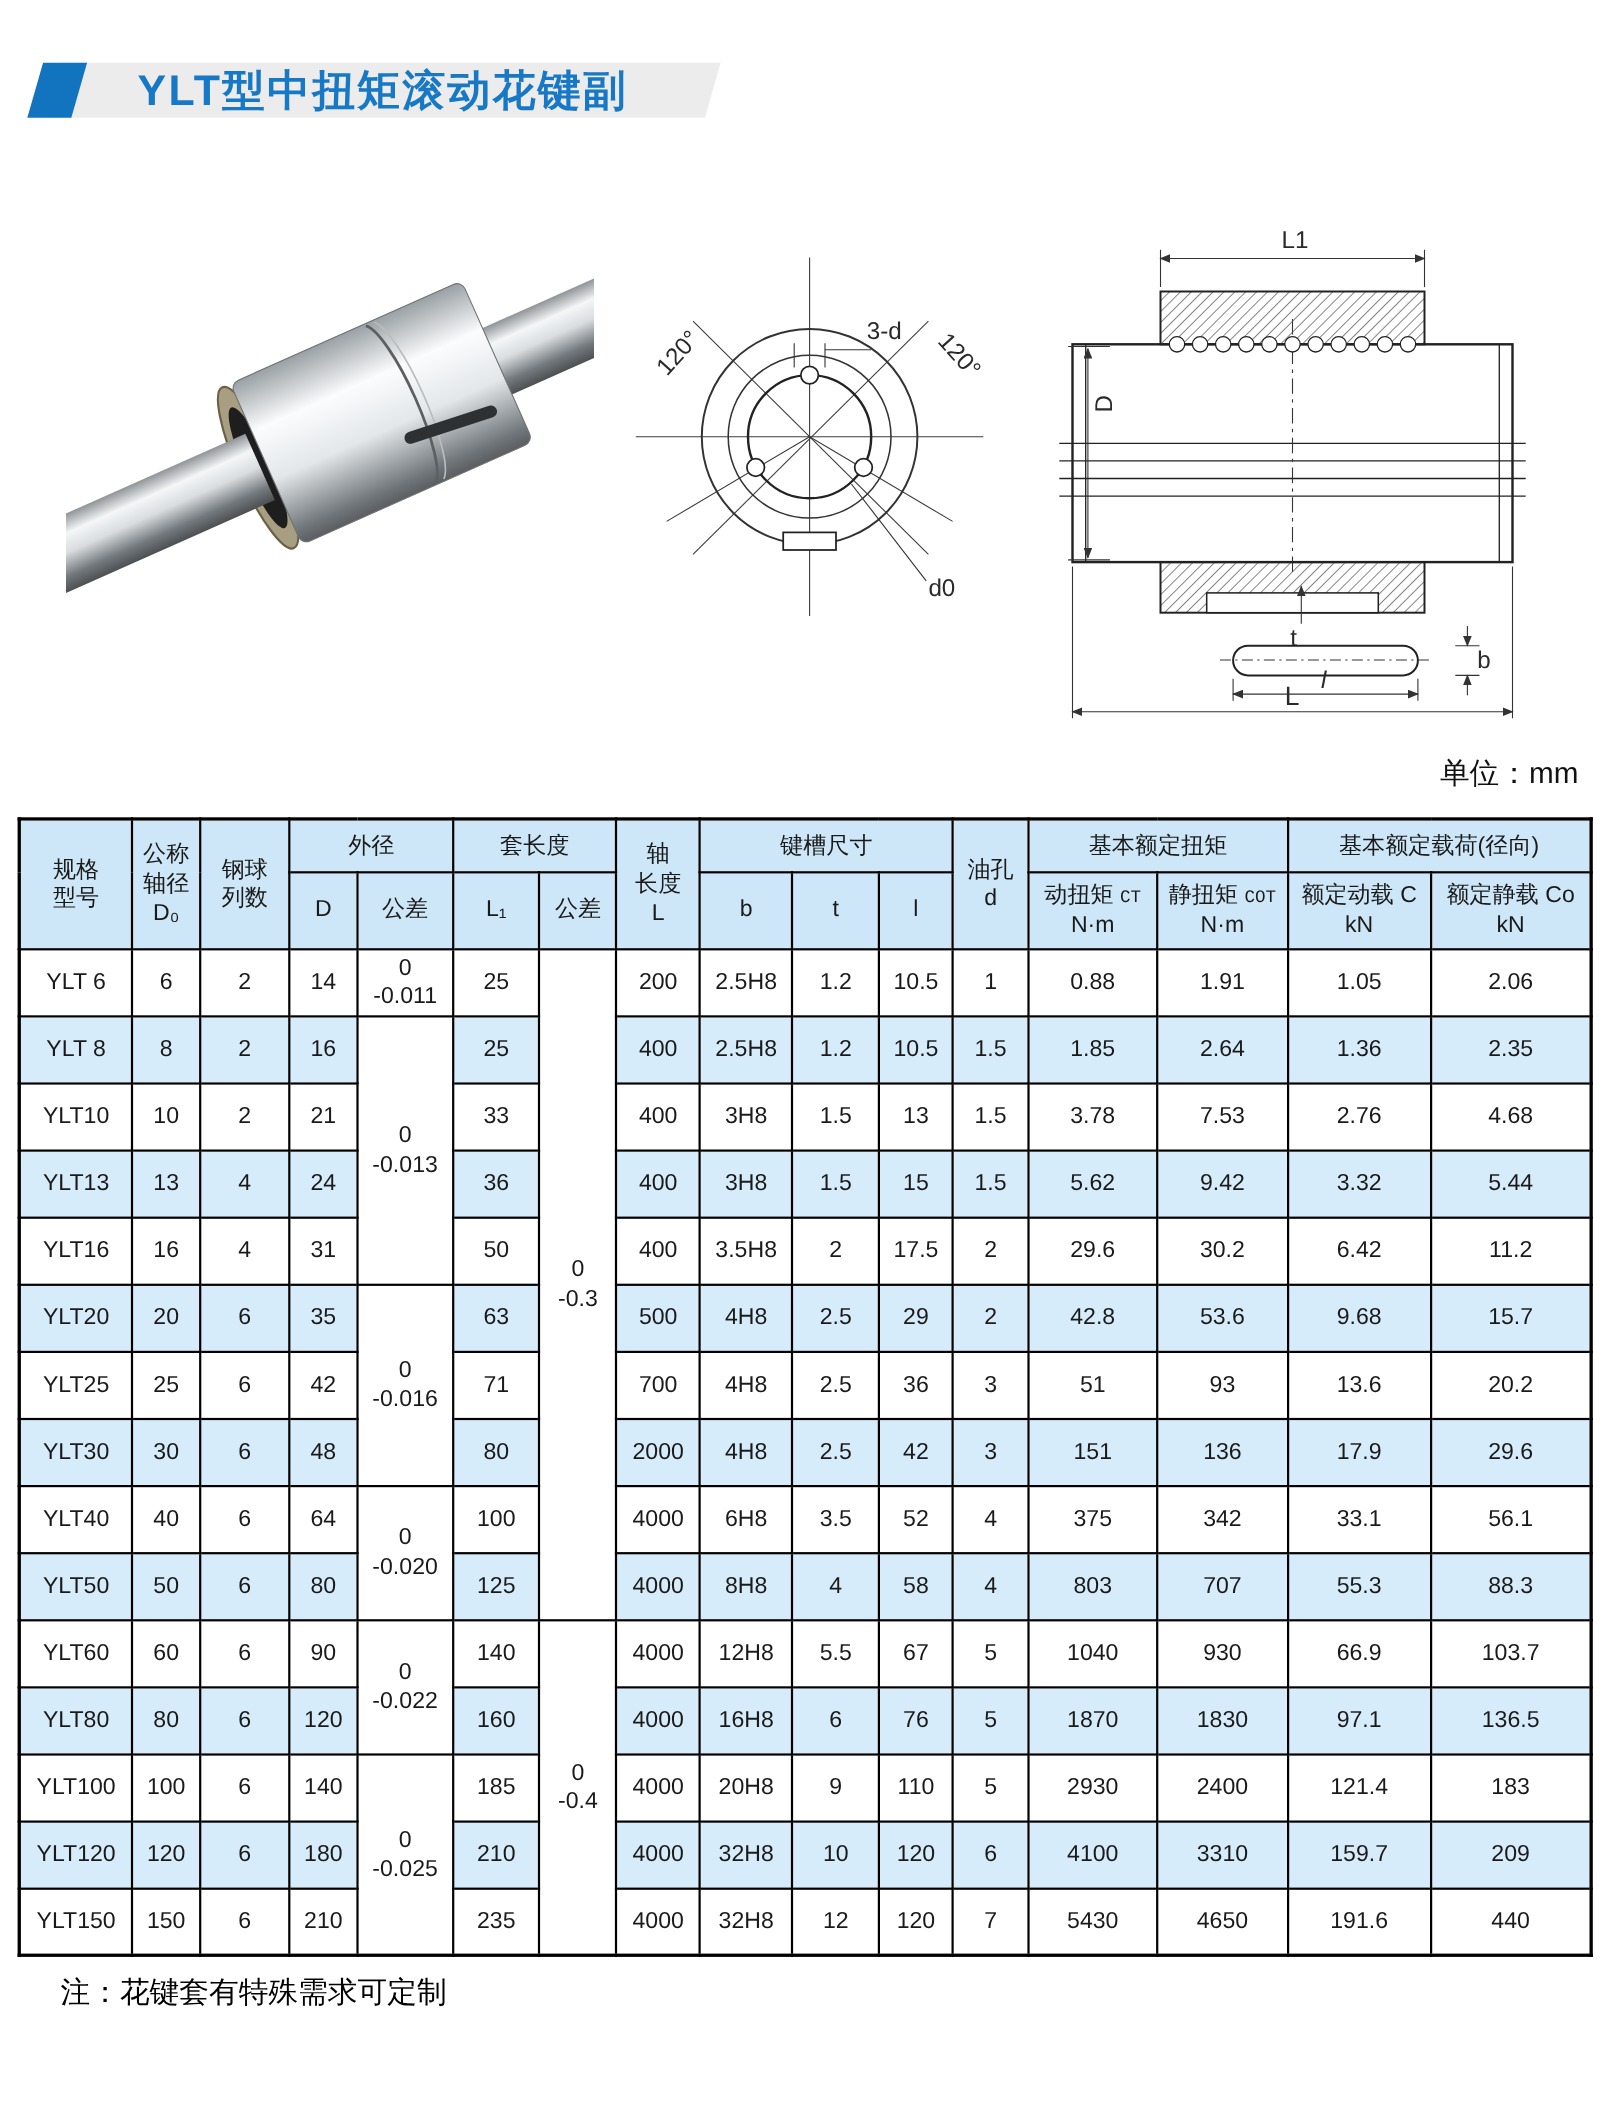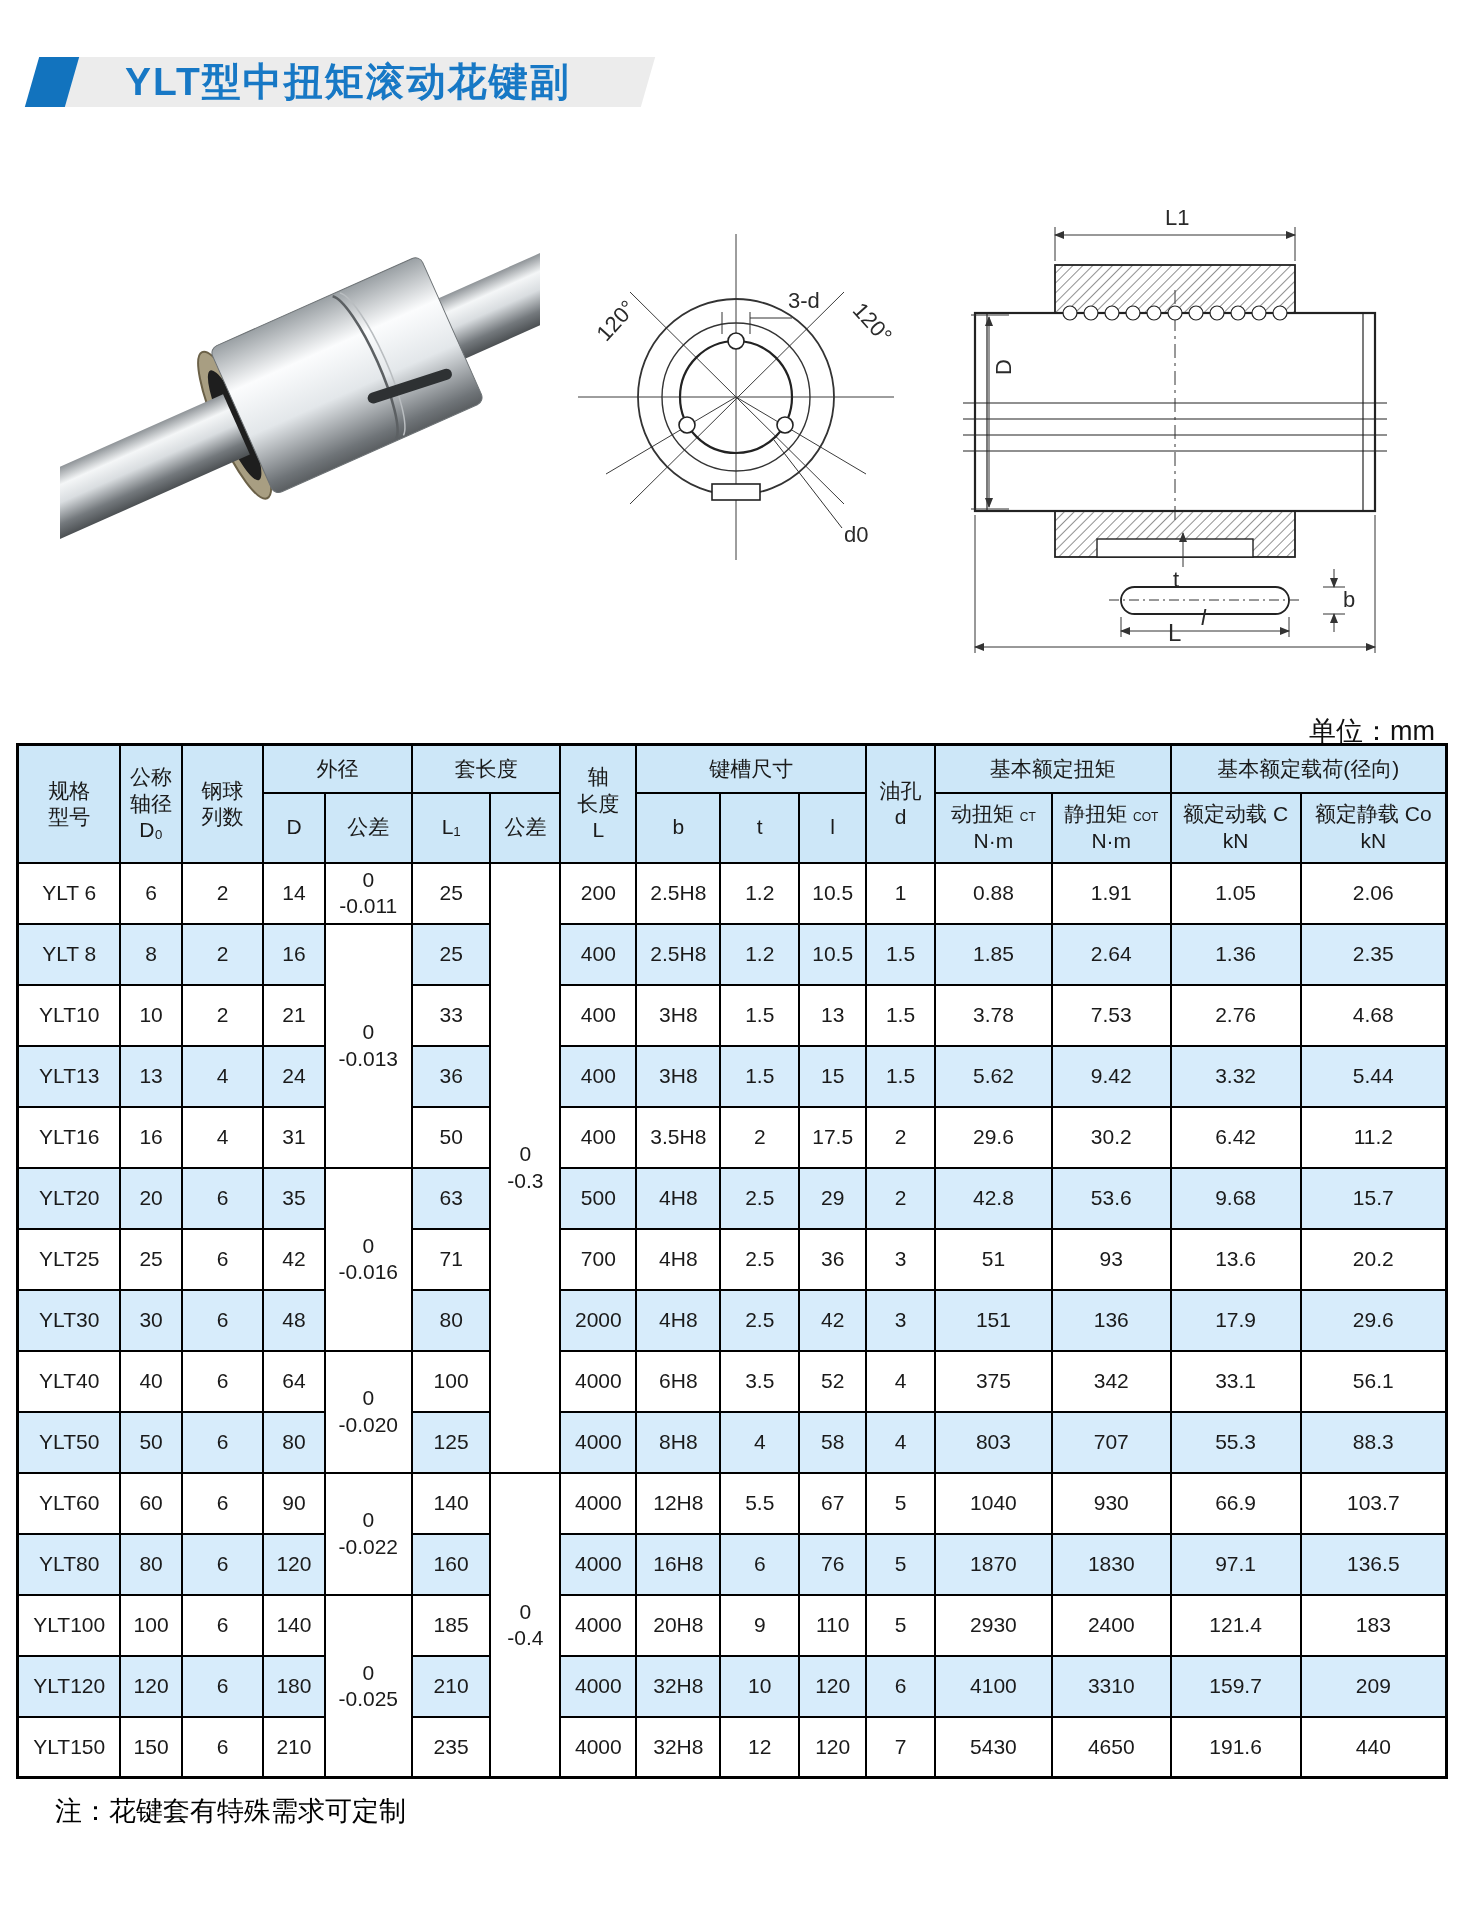--- a/index.html
+++ b/index.html
@@ -11,37 +11,37 @@
   .banner-bg{position:absolute;left:0;top:0;right:0;bottom:0;background:#ececec;transform:skewX(-16deg);}
   .banner-accent{position:absolute;left:-16px;top:0;width:40px;height:50px;background:#1273be;transform:skewX(-16deg);}
   .banner-title{position:absolute;left:0;top:0;width:100%;height:50px;display:flex;align-items:center;justify-content:center;
                 color:#1778c5;font-size:39px;font-weight:bold;letter-spacing:2px;}
 
   
   .fig{position:absolute;}
   svg text{font-family:"Liberation Sans","DejaVu Sans",sans-serif;fill:#2a2a2a;}
 
   
-  .unit-label{position:absolute;top:685px;right:28px;font-size:27px;color:#111;margin-top:28px;}
+  .unit-label{position:absolute;top:685px;right:28px;font-size:27px;color:#111;}
   .note{position:absolute;left:55px;top:1793px;font-size:27px;color:#000000;}
 
   
   table.spec{position:absolute;left:16px;top:743px;width:1432px;border-collapse:collapse;table-layout:fixed;
              border:3px solid #000;}
   table.spec th,table.spec td{border:2px solid #000;text-align:center;vertical-align:middle;
              padding:0;font-weight:normal;font-size:21px;line-height:1.25;overflow:hidden;}
   table.spec thead th{background:#cde7f8;}
   thead tr.h1{height:48px;}
   thead tr.h2{height:70px;}
   tbody tr{height:61px;}
   tbody td{background:#fff;}
   tbody tr:nth-child(even) td{background:#d7ecfb;}
   tbody td.tol{background:#fff !important;}
   .pre{white-space:pre-line;}
-  .subsc{font-size:12px;}
+  .subsc{font-size:16px;font-family:Liberation Mono, monospace;}
   .hdr-line{display:block;}
 </style>
 </head>
 <body>
 
 <div class="banner">
   <div class="banner-bg"></div>
   <div class="banner-accent"></div>
   <div class="banner-title">YLT型中扭矩滚动花键副</div>
 </div>

